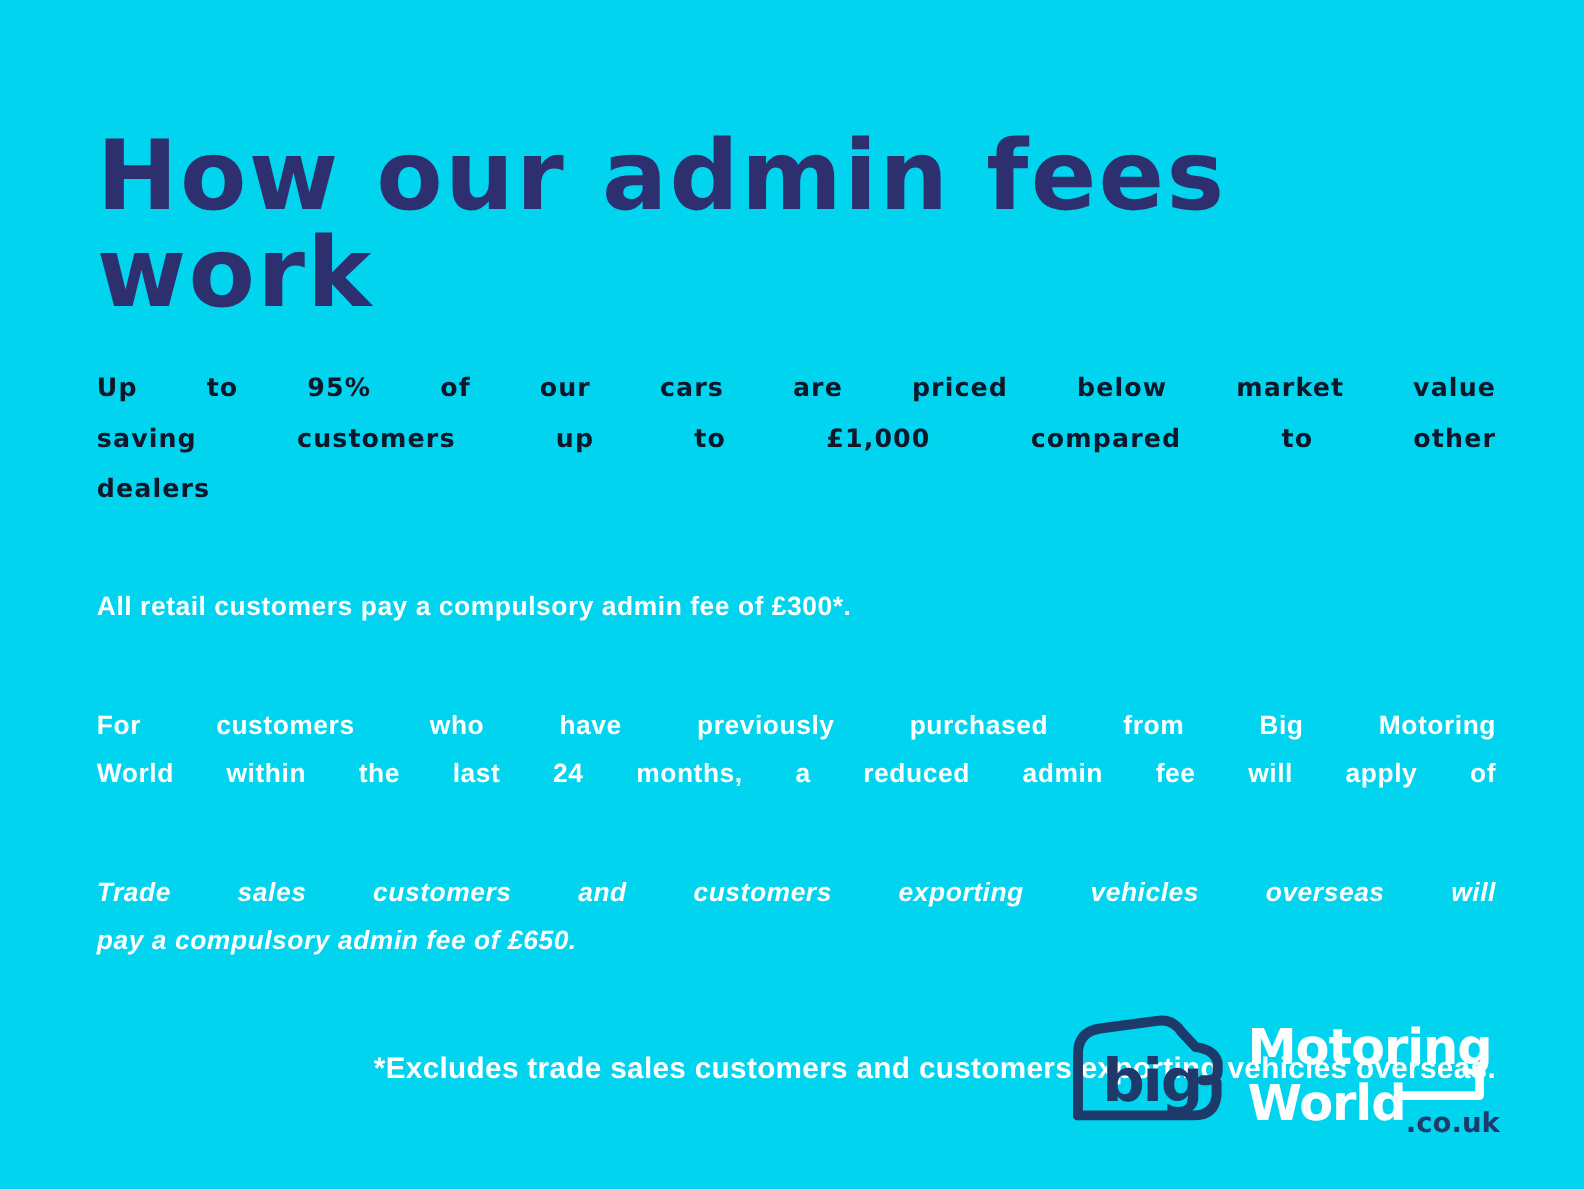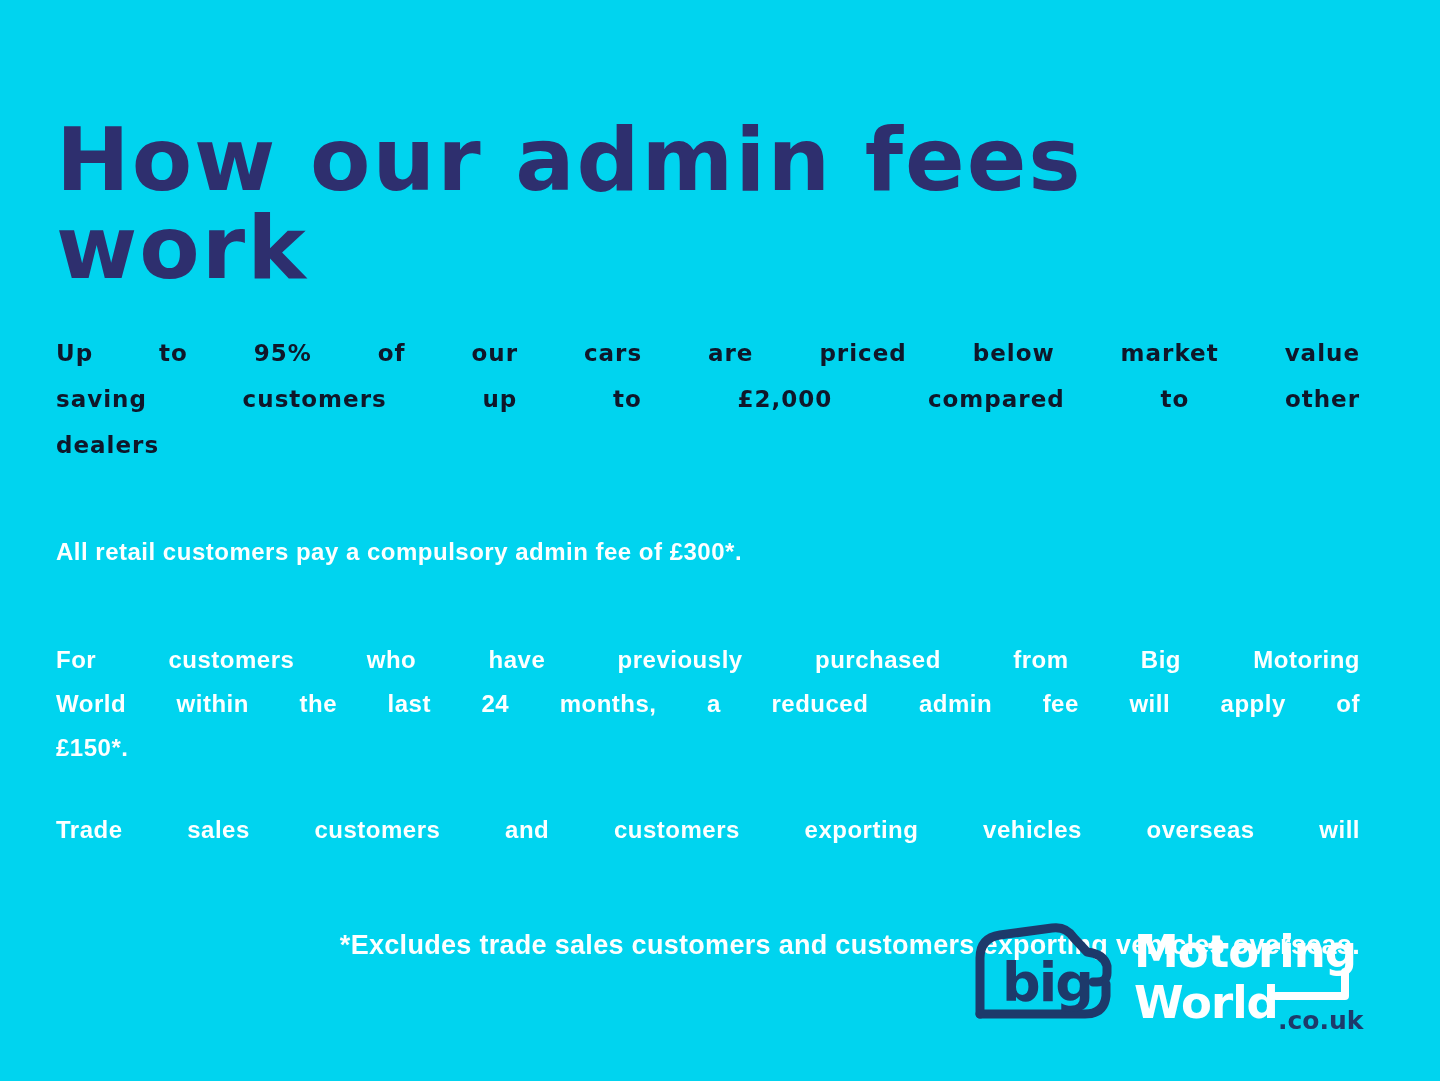--- a/index.html
+++ b/index.html
@@ -12,21 +12,21 @@
     background: #00d4ef;
     overflow: hidden;
     position: relative;
     font-family: "Liberation Sans", sans-serif;
   }
   .poster {
     position: relative;
     width: 1440px;
     height: 1081px;
     box-sizing: border-box;
-    padding: 0 80px 0 56px;
+    padding: 0 80px 0 88px;
   }
   .heading {
     margin: 0;
     padding-top: 116px;
     font-family: "DejaVu Sans", sans-serif;
     font-weight: bold;
     font-size: 88px;
     line-height: 1.0;
     letter-spacing: 2px;
     color: #2e2f6e;
@@ -43,21 +43,21 @@
   .body-para {
     font-family: "Liberation Sans", sans-serif;
     font-weight: bold;
     font-size: 24px;
     line-height: 44px;
     letter-spacing: 0.5px;
     color: #fdffff;
   }
   .para-1 { margin-top: 62px; }
   .para-2 { margin-top: 64px; }
-  .para-3 { margin-top: 38px; }
+  .para-3 { margin-top: 64px; font-style: italic; }
   .line { width: 100%; }
   .stretch {
     text-align: justify;
     text-align-last: justify;
   }
   .footnote {
     margin-top: 78px;
     text-align: right;
     font-family: "Liberation Sans", sans-serif;
     font-weight: bold;
@@ -76,36 +76,36 @@
 </style>
 </head>
 <body>
 
 <div class="poster">
 
   <h1 class="heading">How our admin fees work</h1>
 
   <div class="subheading">
     <div class="line stretch">Up to 95% of our cars are priced below market value</div>
-    <div class="line stretch">saving customers up to £2,000 compared to other</div>
+    <div class="line stretch">saving customers up to £1,000 compared to other</div>
     <div class="line">dealers</div>
   </div>
 
   <div class="body-para para-1">
     <div class="line">All retail customers pay a compulsory admin fee of £300*.</div>
   </div>
 
   <div class="body-para para-2">
     <div class="line stretch">For customers who have previously purchased from Big Motoring</div>
     <div class="line stretch">World within the last 24 months, a reduced admin fee will apply of</div>
-    <div class="line">£150*.</div>
   </div>
 
   <div class="body-para para-3">
     <div class="line stretch">Trade sales customers and customers exporting vehicles overseas will</div>
+    <div class="line">pay a compulsory admin fee of £650.</div>
   </div>
 
   <div class="footnote">*Excludes trade sales customers and customers exporting vehicles overseas.</div>
 
   <div class="logo">
     <svg viewBox="0 0 400 124" width="400" height="124" xmlns="http://www.w3.org/2000/svg">
       <g>
         <path d="M12,103 L12,47 Q12,27 32,24 L84,17 Q98,15 106,27 L119,41 Q136,43 139,55 L139,62 Q139,71 129,71 L125,71" fill="none" stroke="#1d3a6b" stroke-width="9" stroke-linecap="round" stroke-linejoin="round"></path>
         <path d="M12,103 L117,103 Q136,103 138,85 L138,73" fill="none" stroke="#1d3a6b" stroke-width="9" stroke-linecap="round" stroke-linejoin="round"></path>
         <text x="34" y="90" font-family="DejaVu Sans, sans-serif" font-size="54" font-weight="bold" letter-spacing="-2" fill="#1d3a6b">big</text>

